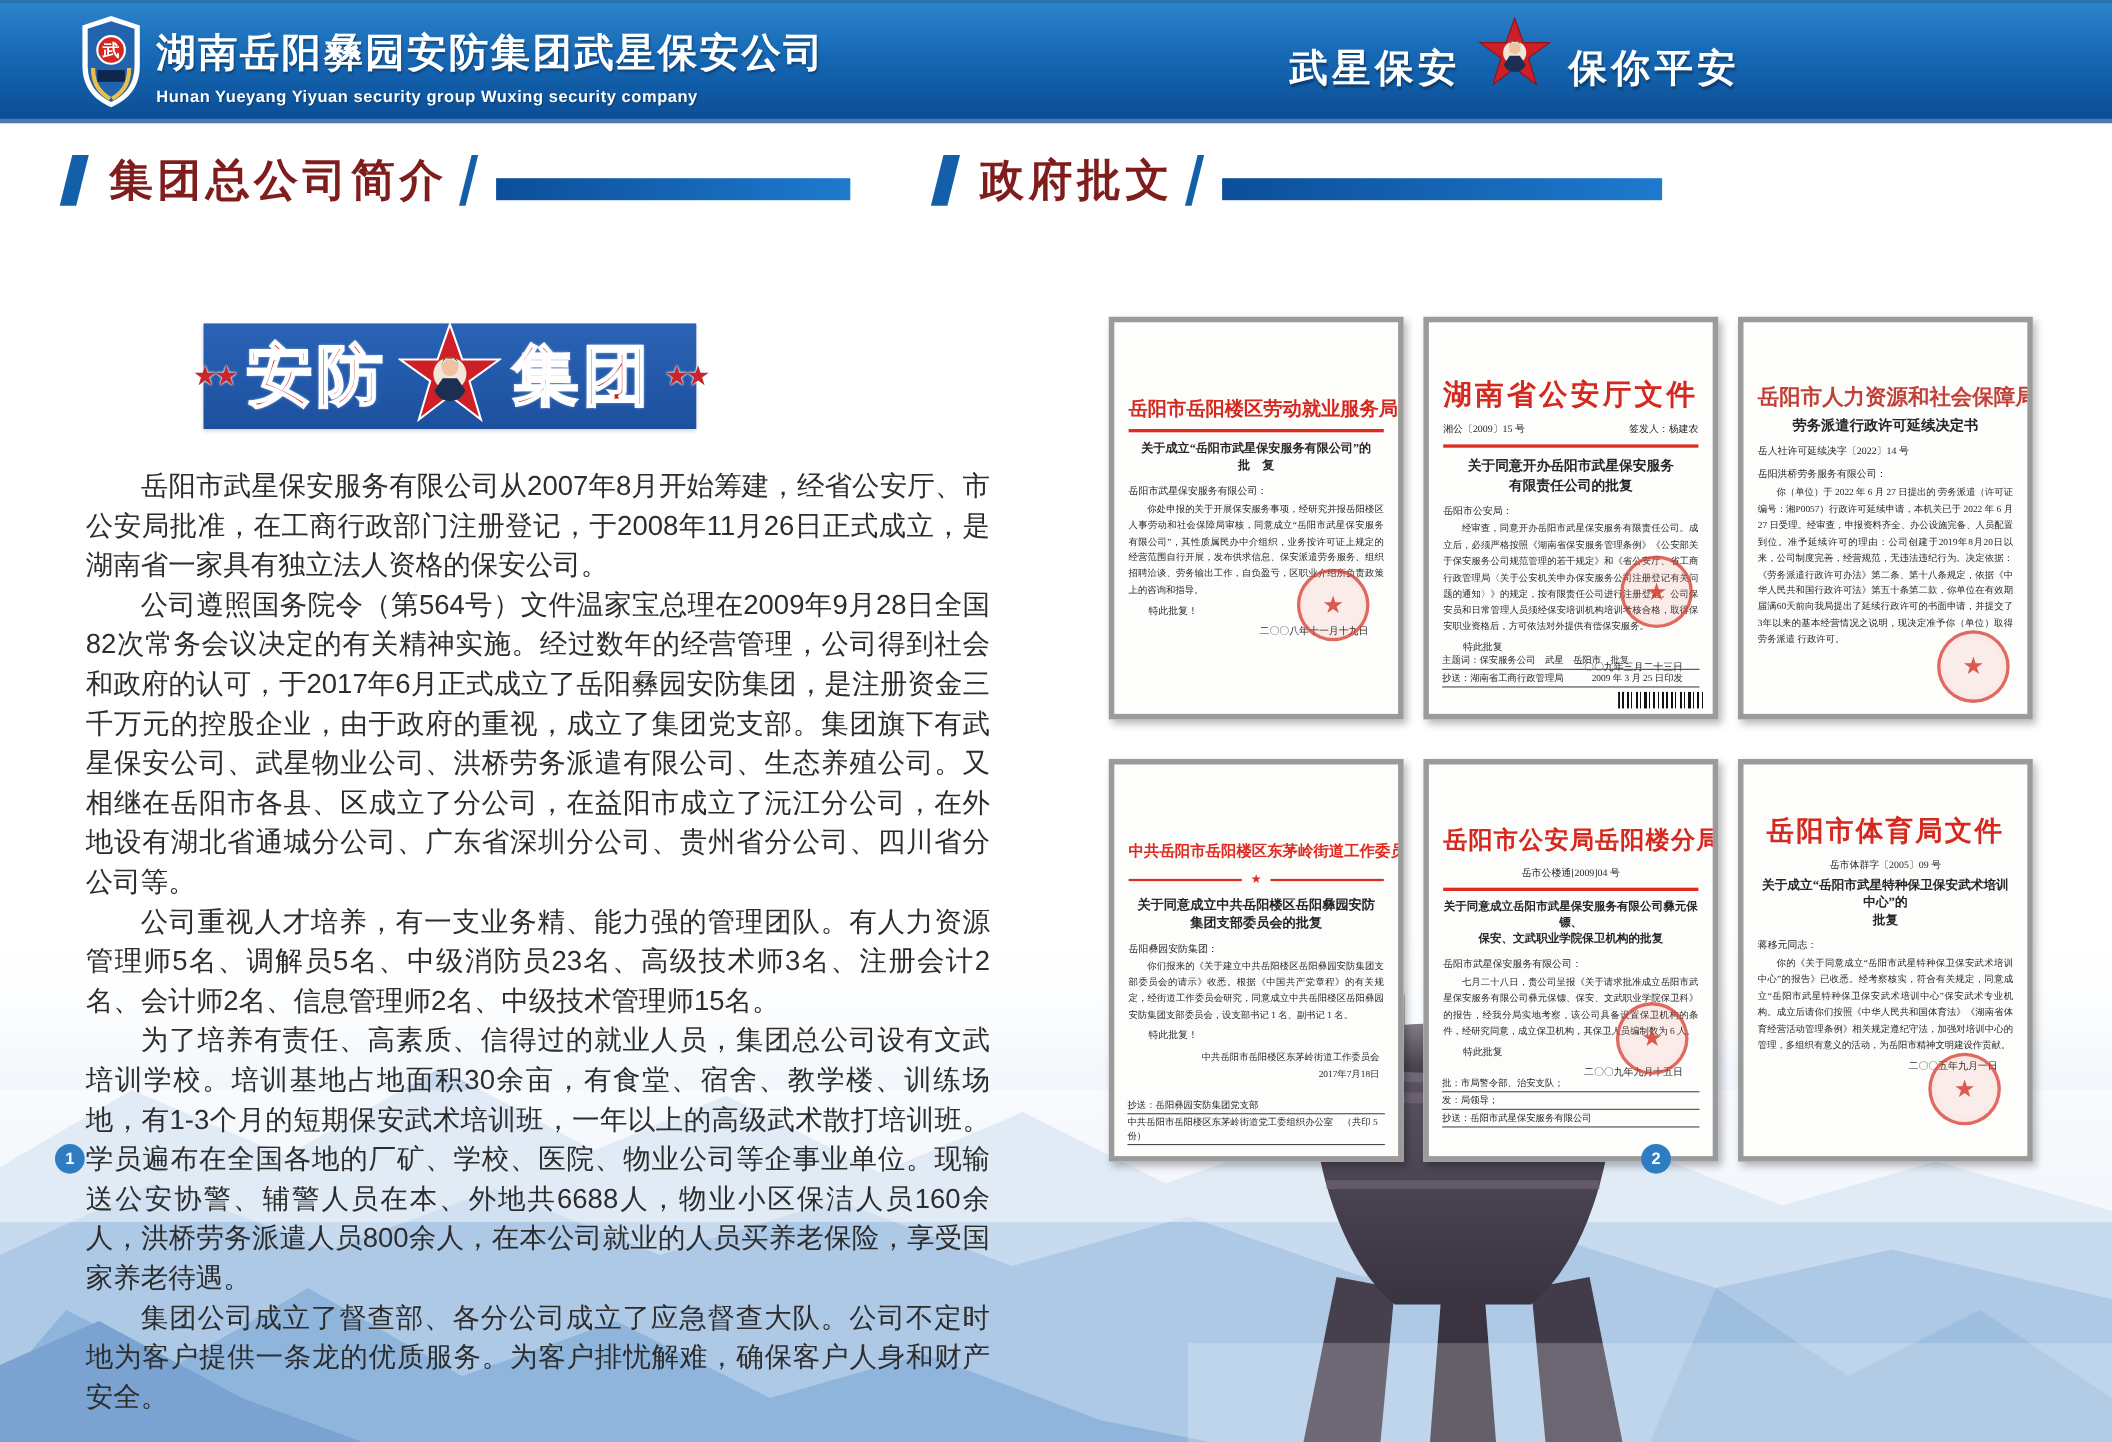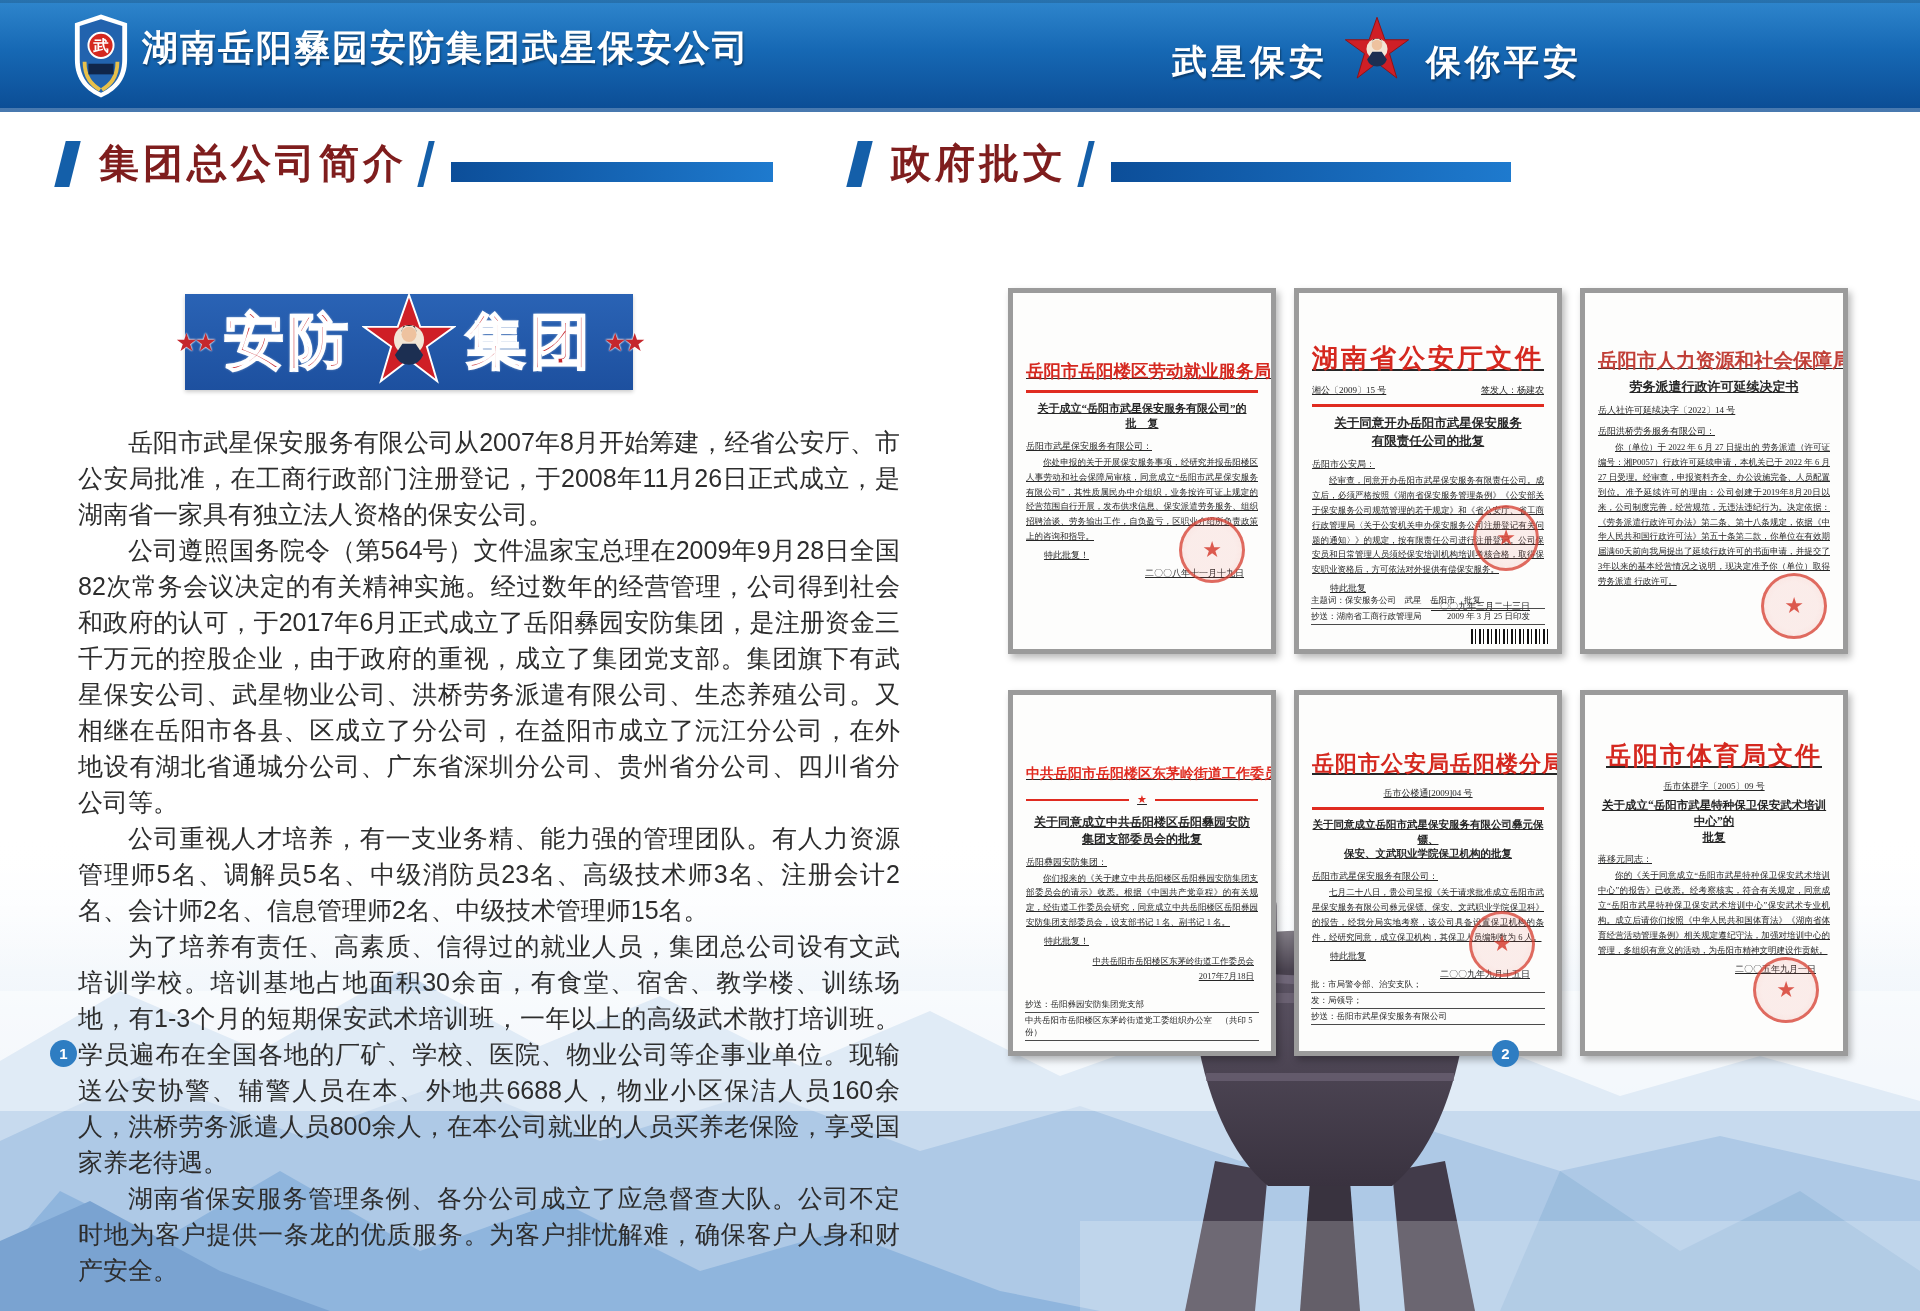--- a/index.html
+++ b/index.html
@@ -56,21 +56,21 @@
 
   
   .docs-grid{
     position:absolute; left:1008px; top:288px; width:838px; z-index:2;
     display:grid; grid-template-columns:repeat(3,266px); gap:36px 20px;
   }
   .doc-card{
     width:268px; height:366px; background:#fdfdfc;
     border:5px solid #9b9b9b; box-shadow:3px 4px 7px rgba(0,0,0,.28);
     padding:8px 13px; position:relative; overflow:hidden;
-    font-family:"Liberation Serif","DejaVu Serif",serif; color:#262626;text-decoration:underline;
+    font-family:"Liberation Serif","DejaVu Serif",serif; color:#262626;
   }
   .doc-title{ color:#d5281f; font-weight:bold; text-align:center; white-space:nowrap;}
   .doc1 .doc-title{ margin-top:58px; font-size:17.5px; }
   .doc2 .doc-title{ margin-top:40px; font-size:26px; letter-spacing:3px; }
   .doc3 .doc-title{ margin-top:46px; font-size:19.5px; color:#c14038; }
   .doc4 .doc-title{ margin-top:62px; font-size:14px; color:#e02b20; }
   .doc5 .doc-title{ margin-top:46px; font-size:22px; letter-spacing:1px;}
   .doc6 .doc-title{ margin-top:36px; font-size:25px; letter-spacing:2px;}
   .doc-meta{ display:flex; justify-content:space-between; font-size:9px; margin-top:8px; }
   .doc-meta.center{ justify-content:center; }
@@ -130,20 +130,21 @@
       <path d="M30 6 L52 13 V47 C52 67 42 76 30 82 C18 76 8 67 8 47 V13 Z" fill="#2263ae"></path>
       <path d="M13 50 C13 67 21 74 29 79" stroke="#e8c04a" stroke-width="4" fill="none"></path>
       <path d="M47 50 C47 67 39 74 31 79" stroke="#e8c04a" stroke-width="4" fill="none"></path>
       <rect x="17" y="52" width="26" height="11" fill="#10264a"></rect>
       <circle cx="30" cy="33" r="13" fill="#d5281f" stroke="#ffffff" stroke-width="2"></circle>
       <text x="30" y="39" font-size="16" fill="#ffffff" text-anchor="middle" font-weight="bold">武</text>
     </svg>
   </div>
   <div class="company-block">
     <div class="company-cn">湖南岳阳彝园安防集团武星保安公司</div>
+    <div class="company-en">Hunan Yueyang Yiyuan security group Wuxing security company</div>
   </div>
   <div class="slogan">
     <span class="slogan-word">武星保安</span>
     <span class="star-photo">
       <svg viewBox="0 0 100 100" width="66" height="66">
         <polygon points="50,2 62,36 98,36 69,57 80,94 50,71 20,94 31,57 2,36 38,36" fill="#cf1f26" stroke="#8e1217" stroke-width="1.5"></polygon>
         <circle cx="50" cy="50" r="16" fill="#f2e6d6"></circle>
         <circle cx="50" cy="44" r="8" fill="#eec29f"></circle>
         <path d="M42 42 a8 8 0 0 1 16 0 l-2 -7 h-12 Z" fill="#2a2420"></path>
         <path d="M35 66 a16 16 0 0 0 30 0 L57 54 H43 Z" fill="#1c2f52"></path>
@@ -180,21 +181,21 @@
   </span>
   <span class="banner-word">集团</span>
   <span class="banner-stars">★★</span>
 </div>
 
 <div class="intro">
   <p>岳阳市武星保安服务有限公司从2007年8月开始筹建，经省公安厅、市公安局批准，在工商行政部门注册登记，于2008年11月26日正式成立，是湖南省一家具有独立法人资格的保安公司。</p>
   <p>公司遵照国务院令（第564号）文件温家宝总理在2009年9月28日全国82次常务会议决定的有关精神实施。经过数年的经营管理，公司得到社会和政府的认可，于2017年6月正式成立了岳阳彝园安防集团，是注册资金三千万元的控股企业，由于政府的重视，成立了集团党支部。集团旗下有武星保安公司、武星物业公司、洪桥劳务派遣有限公司、生态养殖公司。又相继在岳阳市各县、区成立了分公司，在益阳市成立了沅江分公司，在外地设有湖北省通城分公司、广东省深圳分公司、贵州省分公司、四川省分公司等。</p>
   <p>公司重视人才培养，有一支业务精、能力强的管理团队。有人力资源管理师5名、调解员5名、中级消防员23名、高级技术师3名、注册会计2名、会计师2名、信息管理师2名、中级技术管理师15名。</p>
   <p>为了培养有责任、高素质、信得过的就业人员，集团总公司设有文武培训学校。培训基地占地面积30余亩，有食堂、宿舍、教学楼、训练场地，有1-3个月的短期保安武术培训班，一年以上的高级武术散打培训班。学员遍布在全国各地的厂矿、学校、医院、物业公司等企事业单位。现输送公安协警、辅警人员在本、外地共6688人，物业小区保洁人员160余人，洪桥劳务派遣人员800余人，在本公司就业的人员买养老保险，享受国家养老待遇。</p>
-  <p>湖南省保安服务管理条例、各分公司成立了应急督查大队。公司不定时地为客户提供一条龙的优质服务。为客户排忧解难，确保客户人身和财产安全。</p>
+  <p>集团公司成立了督查部、各分公司成立了应急督查大队。公司不定时地为客户提供一条龙的优质服务。为客户排忧解难，确保客户人身和财产安全。</p>
 </div>
 
 <div class="docs-grid">
 
   <div class="doc-card doc1">
     <div class="doc-title">岳阳市岳阳楼区劳动就业服务局</div>
     <div class="doc-rule"></div>
     <div class="doc-subject">关于成立“岳阳市武星保安服务有限公司”的
 批　复</div>
     <div class="doc-salutation">岳阳市武星保安服务有限公司：</div>

